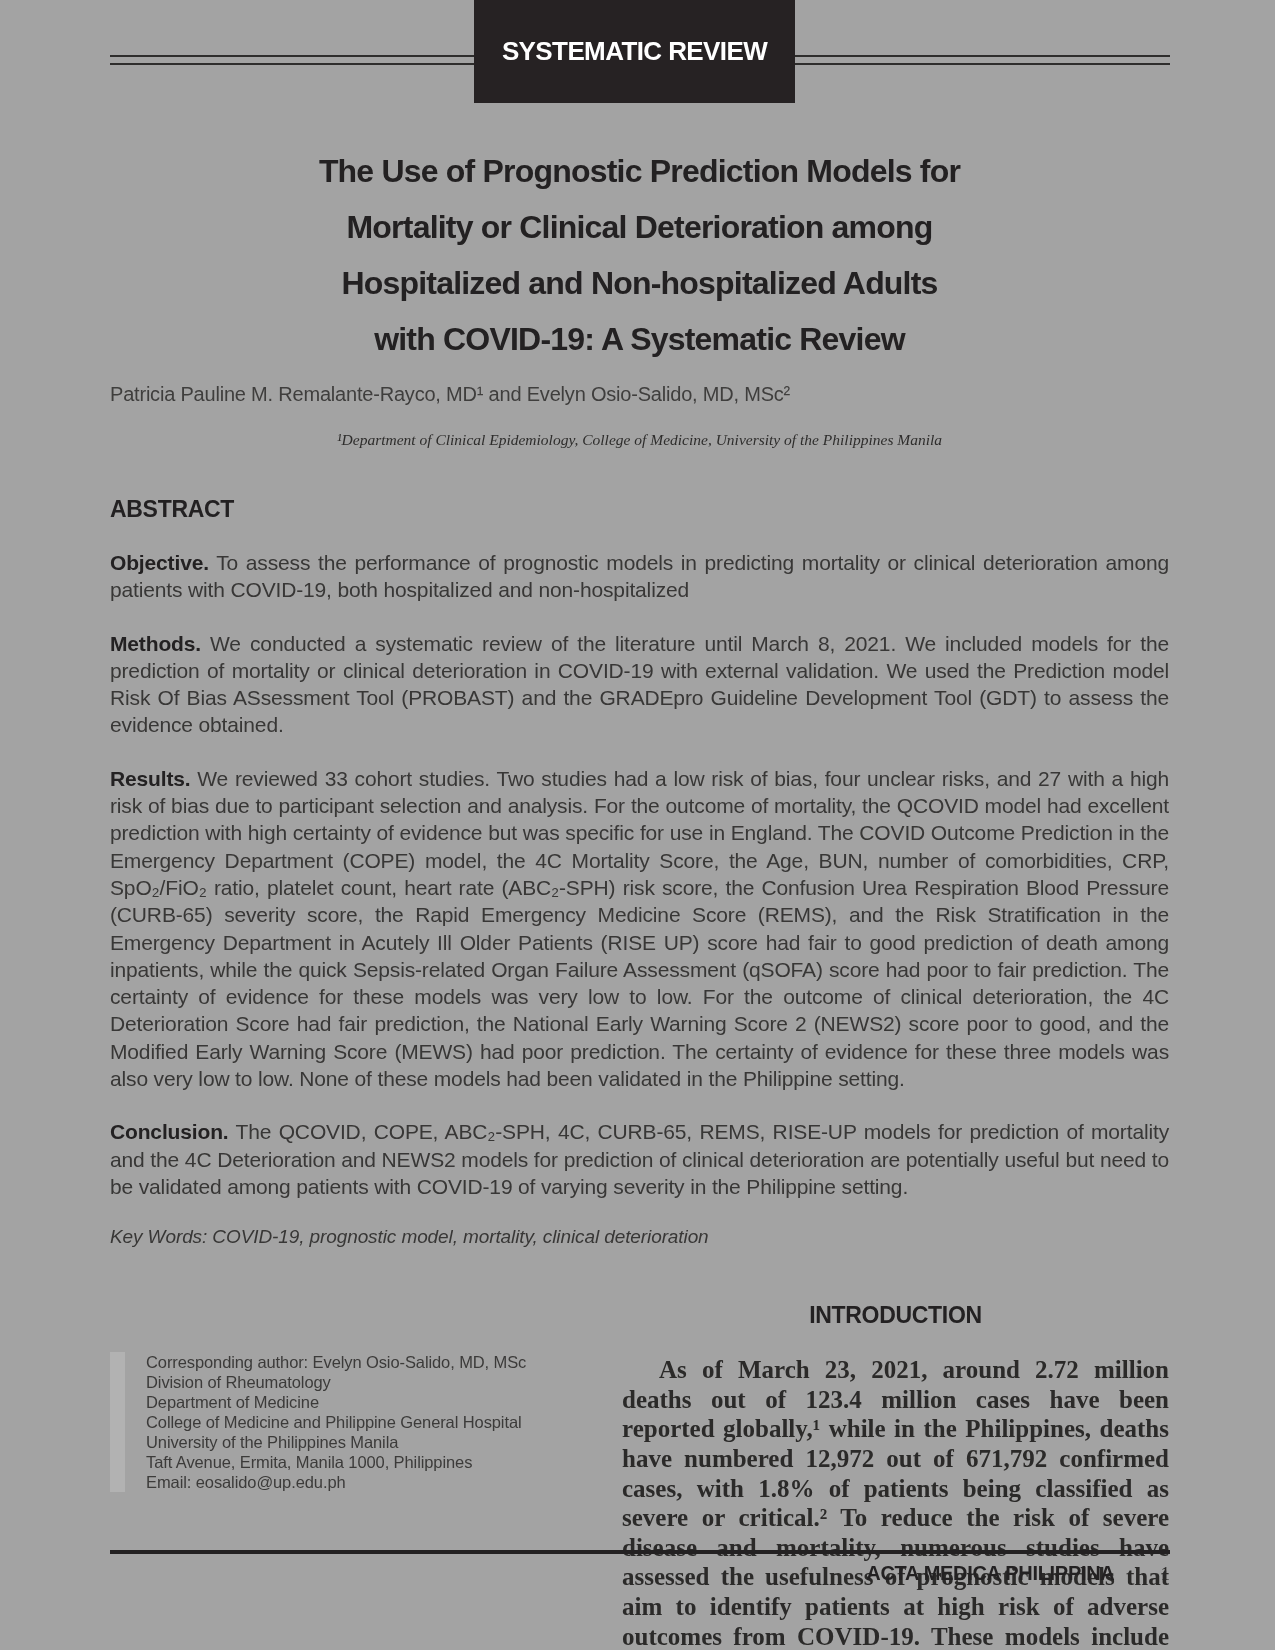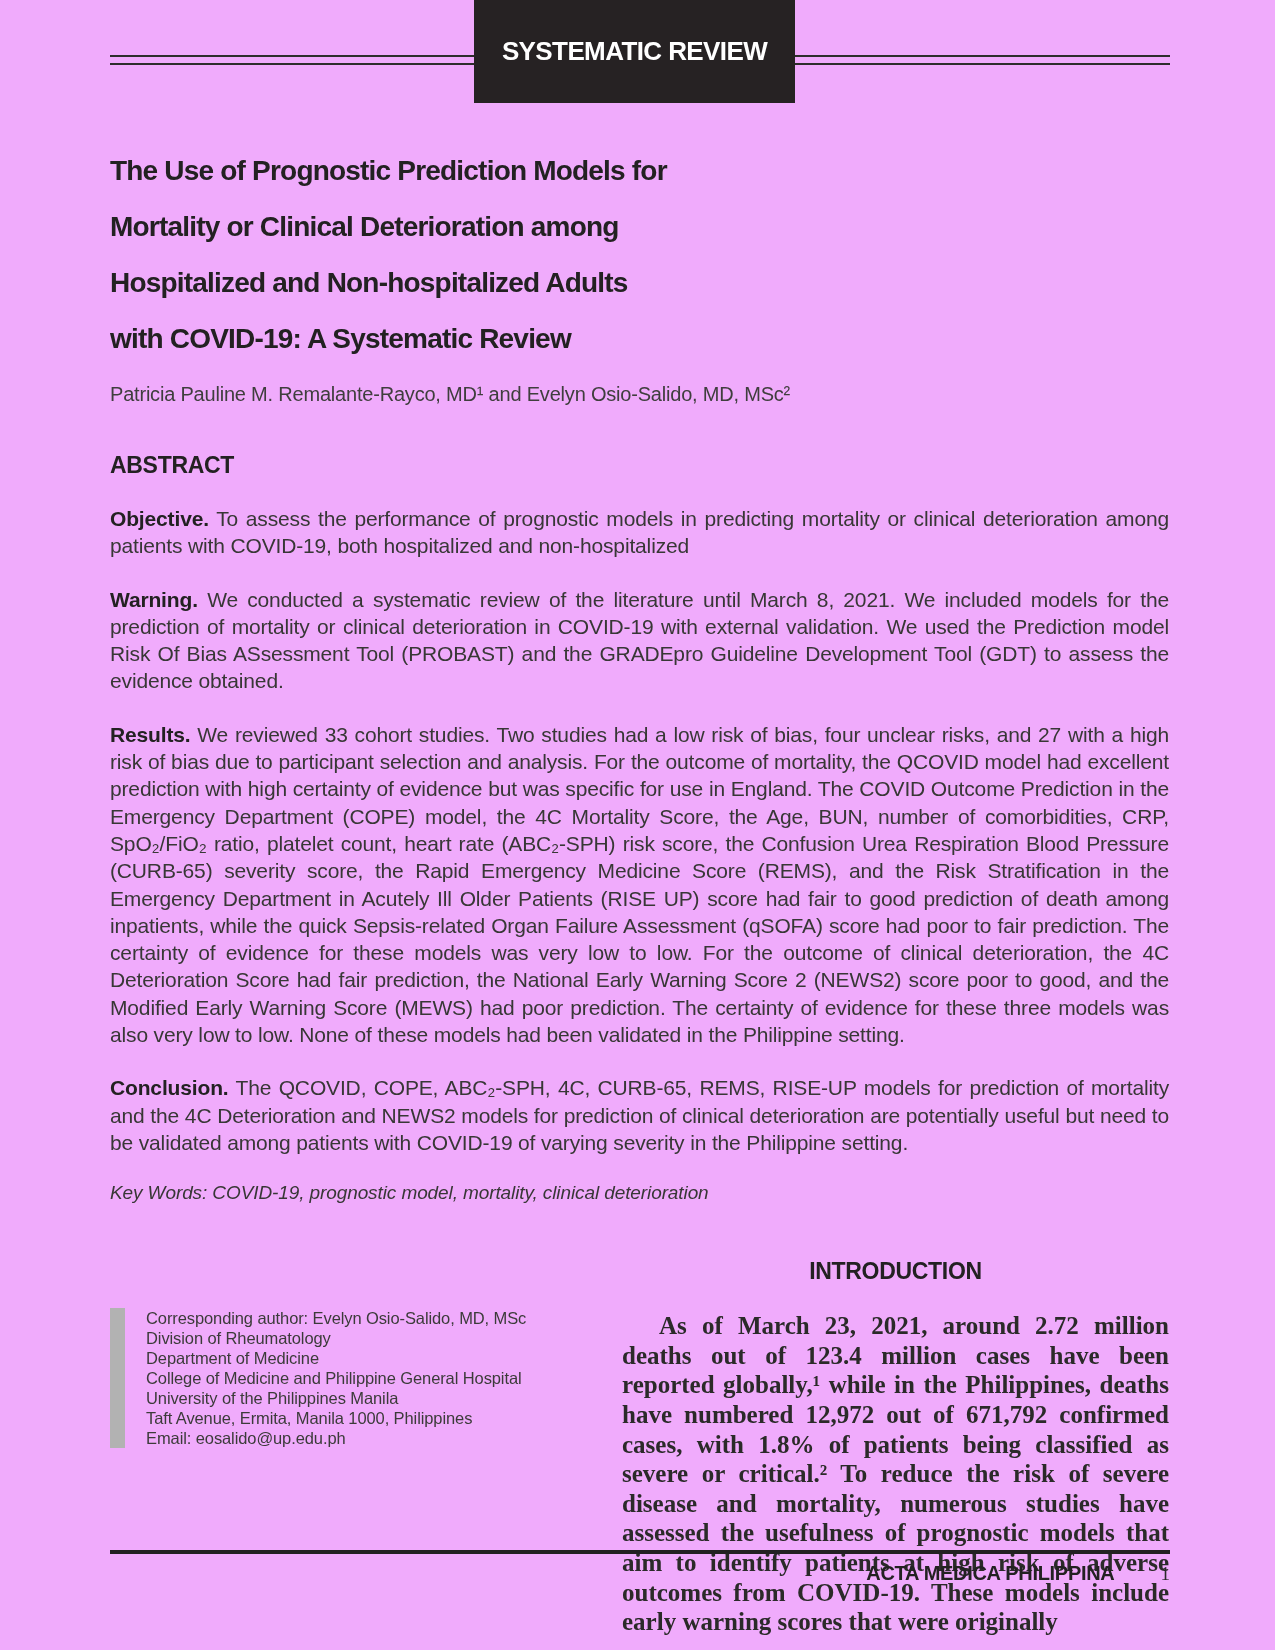--- a/index.html
+++ b/index.html
@@ -1,43 +1,43 @@
 <!DOCTYPE html>
 <html><head>
 <meta charset="utf-8">
 <style>
   * { margin:0; padding:0; box-sizing:border-box; }
   html,body { background:#e8e8e8; }
   .page {
     position:relative;
     width:1275px; height:1650px;
     margin:0 auto;
-    background:#f0abfc;
+    background:#a3a3a3;
     font-family:"Liberation Sans","DejaVu Sans",sans-serif;
     color:#3a3938;
     overflow:hidden;
   }
   
   .header { position:relative; height:103px; }
   .rule-double {
     position:absolute; left:110px; right:105px; top:55px;
     height:6px; box-sizing:content-box;
     border-top:2.4px solid #2e2d2c; border-bottom:2.4px solid #2e2d2c;
   }
   .banner {
     position:absolute; left:474px; top:0; width:321px; height:103px;
     background:#262223; color:#ffffff;
     display:flex; align-items:center; justify-content:center;
     font-weight:700; font-size:26px; letter-spacing:-0.6px;
     white-space:nowrap;
   }
   
   .title {
-    margin-top:40px; 
-    font-weight:700; font-size:28px; line-height:56px;
+    margin-top:40px; text-align:center;
+    font-weight:700; font-size:32px; line-height:56px;
     letter-spacing:-0.8px; color:#232122;
   }
   .authors {
     margin-top:16px; text-align:left;
     font-size:20px; letter-spacing:-0.2px; color:#3f3e3d;
   }
   .affiliations {
     margin-top:24px; text-align:center;
     font-family:"Liberation Serif","DejaVu Serif",serif; font-style:italic;
     font-size:15.5px; line-height:20px; color:#2e2d2c;
@@ -109,27 +109,28 @@
     <h1 class="title">
       <div>The Use of Prognostic Prediction Models for</div>
       <div>Mortality or Clinical Deterioration among</div>
       <div>Hospitalized and Non-hospitalized Adults</div>
       <div>with COVID-19: A Systematic Review</div>
     </h1>
 
     <div class="authors">Patricia Pauline M. Remalante-Rayco, MD¹ and Evelyn Osio-Salido, MD, MSc²</div>
 
     <div class="affiliations">
+      <div>¹Department of Clinical Epidemiology, College of Medicine, University of the Philippines Manila</div>
     </div>
 
     <h2 class="abstract-heading">ABSTRACT</h2>
 
     <p class="para"><b>Objective.</b> <span>To assess the performance of prognostic models in predicting mortality or clinical deterioration among patients with COVID-19, both hospitalized and non-hospitalized</span></p>
 
-    <p class="para"><b>Warning.</b> <span>We conducted a systematic review of the literature until March 8, 2021. We included models for the prediction of mortality or clinical deterioration in COVID-19 with external validation. We used the Prediction model Risk Of Bias ASsessment Tool (PROBAST) and the GRADEpro Guideline Development Tool (GDT) to assess the evidence obtained.</span></p>
+    <p class="para"><b>Methods.</b> <span>We conducted a systematic review of the literature until March 8, 2021. We included models for the prediction of mortality or clinical deterioration in COVID-19 with external validation. We used the Prediction model Risk Of Bias ASsessment Tool (PROBAST) and the GRADEpro Guideline Development Tool (GDT) to assess the evidence obtained.</span></p>
 
     <p class="para"><b>Results.</b> <span>We reviewed 33 cohort studies. Two studies had a low risk of bias, four unclear risks, and 27 with a high risk of bias due to participant selection and analysis. For the outcome of mortality, the QCOVID model had excellent prediction with high certainty of evidence but was specific for use in England. The COVID Outcome Prediction in the Emergency Department (COPE) model, the 4C Mortality Score, the Age, BUN, number of comorbidities, CRP, SpO₂/FiO₂ ratio, platelet count, heart rate (ABC₂-SPH) risk score, the Confusion Urea Respiration Blood Pressure (CURB-65) severity score, the Rapid Emergency Medicine Score (REMS), and the Risk Stratification in the Emergency Department in Acutely Ill Older Patients (RISE UP) score had fair to good prediction of death among inpatients, while the quick Sepsis-related Organ Failure Assessment (qSOFA) score had poor to fair prediction. The certainty of evidence for these models was very low to low. For the outcome of clinical deterioration, the 4C Deterioration Score had fair prediction, the National Early Warning Score 2 (NEWS2) score poor to good, and the Modified Early Warning Score (MEWS) had poor prediction. The certainty of evidence for these three models was also very low to low. None of these models had been validated in the Philippine setting.</span></p>
 
     <p class="para"><b>Conclusion.</b> <span>The QCOVID, COPE, ABC₂-SPH, 4C, CURB-65, REMS, RISE-UP models for prediction of mortality and the 4C Deterioration and NEWS2 models for prediction of clinical deterioration are potentially useful but need to be validated among patients with COVID-19 of varying severity in the Philippine setting.</span></p>
 
     <div class="keywords">Key Words: COVID-19, prognostic model, mortality, clinical deterioration</div>
 
     <div class="columns">
 
       <div class="col-left">

